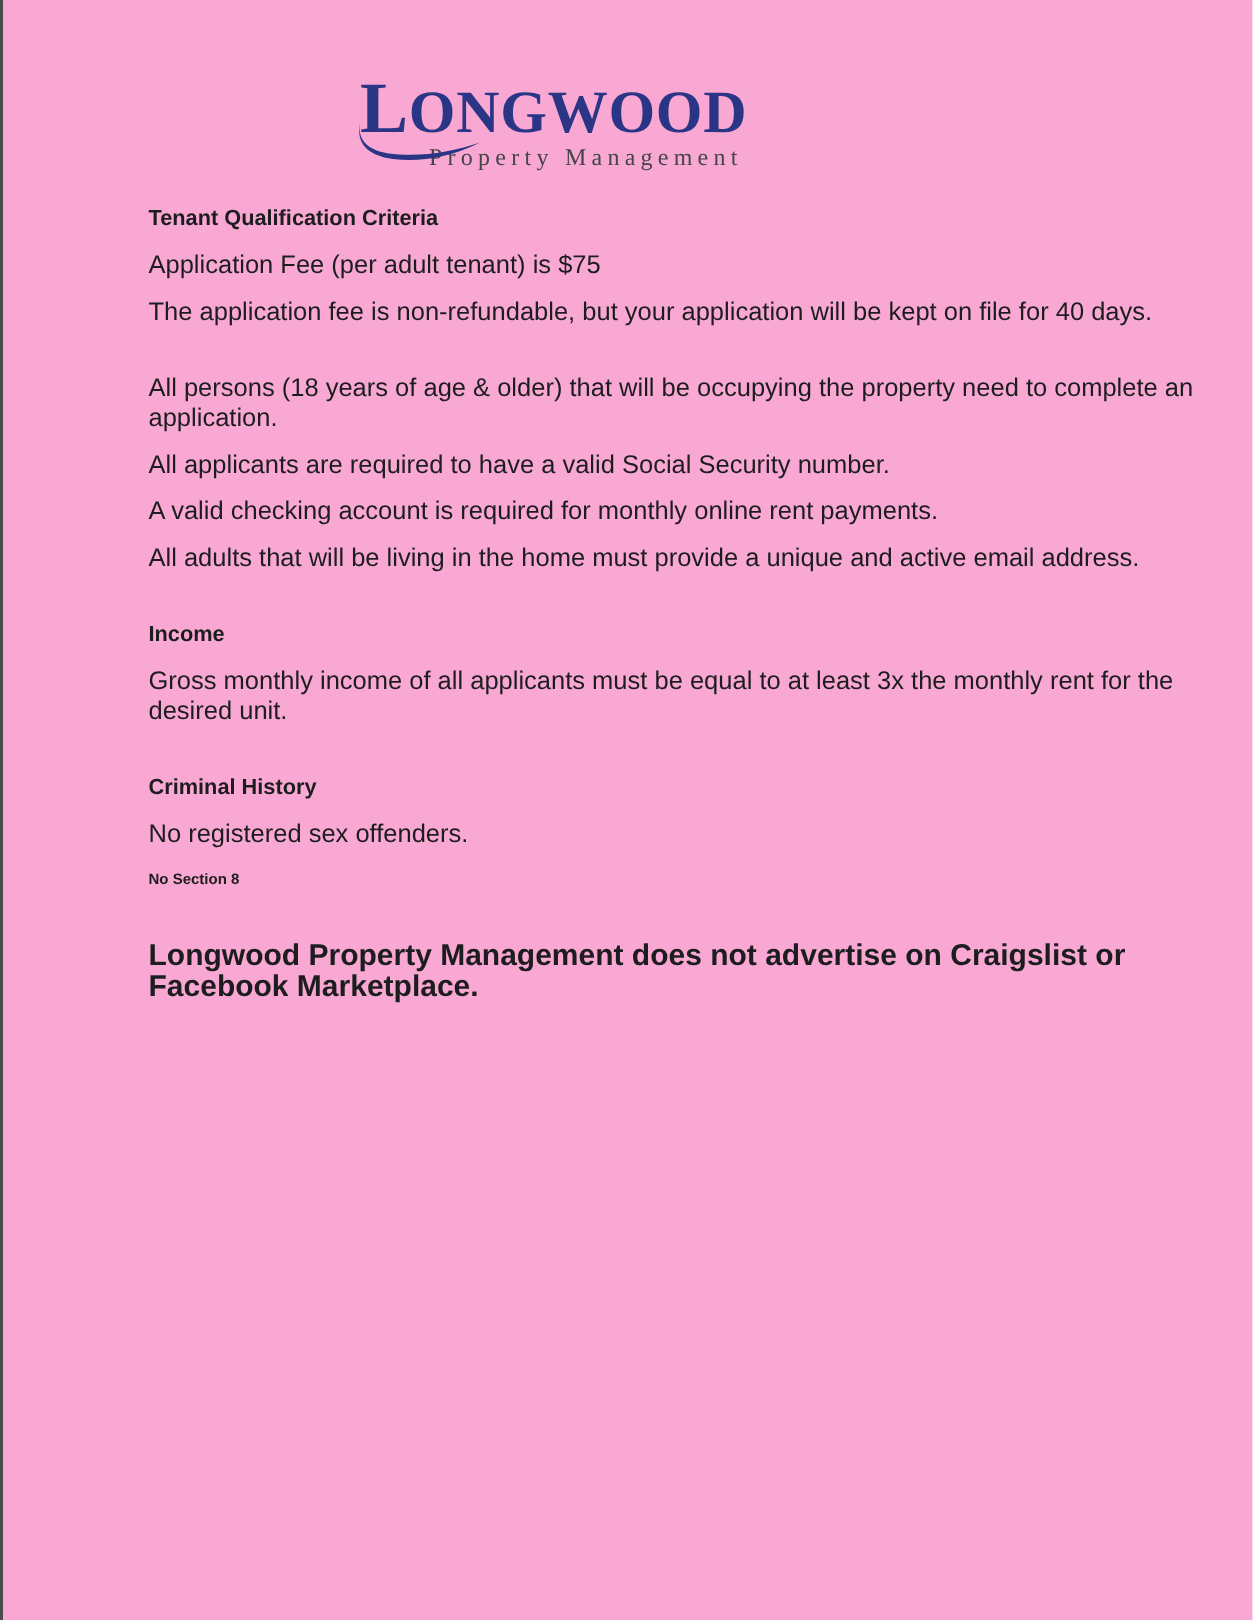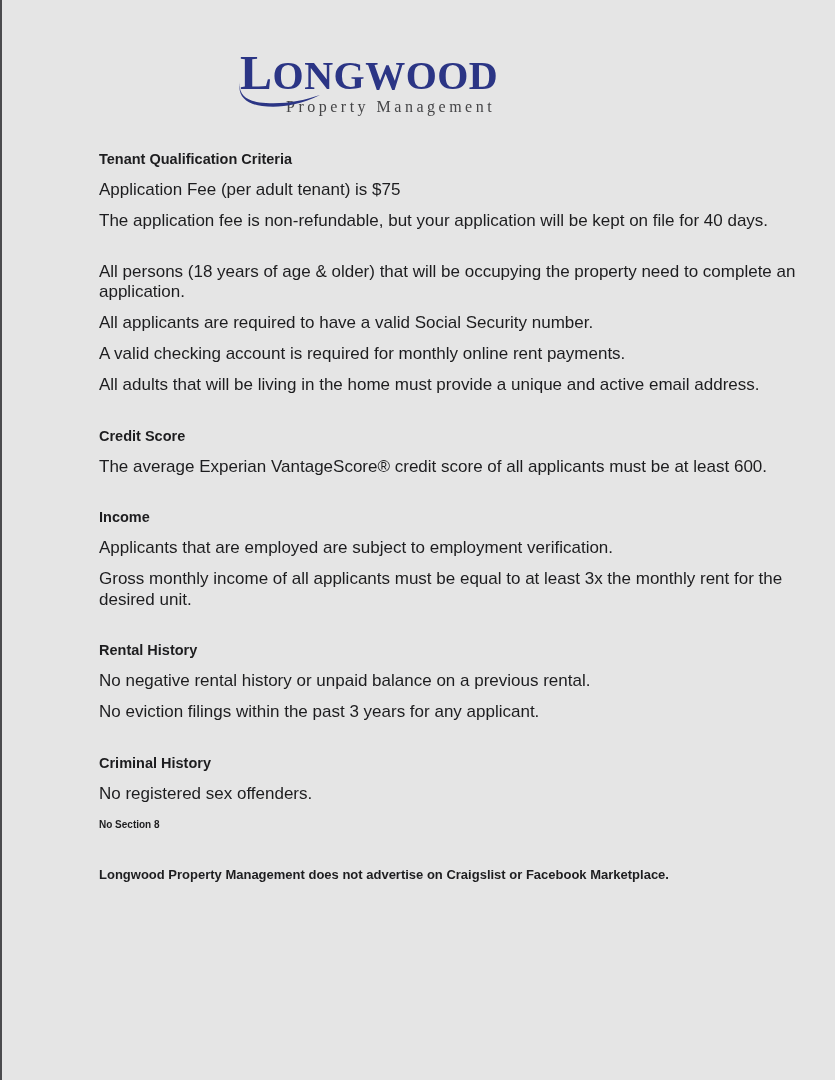--- a/index.html
+++ b/index.html
@@ -4,21 +4,21 @@
 <style>
   html, body {
     margin: 0;
     padding: 0;
     background: #ffffff;
   }
   .page {
     position: relative;
     width: 835px;
     height: 1080px;
-    background: #e5e5e5;
+    background: #f9a8d4;
     border-left: 2px solid #4b4b4e;
     box-sizing: border-box;
     overflow: hidden;
     font-family: "Liberation Sans", sans-serif;
     color: #1d1d1f;
   }
   
   .logo {
     position: relative;
     margin: 52px 0 0 238px;
@@ -46,21 +46,21 @@
     font-family: "Liberation Serif", serif;
     font-size: 16px;
     line-height: 16px;
     letter-spacing: 3.5px;
     color: #454547;
     margin: 2px 0 0 46px;
     white-space: nowrap;
   }
   
   .doc {
-    margin: 34px 20px 0 97px;
+    margin: 22px 20px 0 97px;
   }
   .heading {
     font-size: 14.5px;
     font-weight: bold;
     line-height: 20.5px;
     margin: 0 0 10.5px 0;
   }
   .para {
     font-size: 17px;
     line-height: 20.5px;
@@ -69,21 +69,21 @@
   }
   .section { margin: 0; }
   .section + .section { margin-top: 30px; }
   .inline-heading {
     font-size: 10px;
     font-weight: bold;
     line-height: 20.5px;
     margin: 0 0 10.5px 0;
   }
   .footer-statement {
-    font-size: 13px;
+    font-size: 20px;
     font-weight: bold;
     line-height: 20.5px;
     margin: 30px 0 0 0;
   }
 </style>
 </head>
 <body>
 
 <div class="page">
 
@@ -104,36 +104,26 @@
         </div>
 
   <div class="section">
   <div class="para">All persons (18 years of age &amp; older) that will be occupying the property need to complete an
 application.</div>
           <div class="para">All applicants are required to have a valid Social Security number.</div>
           <div class="para">A valid checking account is required for monthly online rent payments.</div>
           <div class="para">All adults that will be living in the home must provide a unique and active email address.</div>
         </div>
 
-  <div class="section">
-    <div class="heading">Credit Score</div>
-  <div class="para">The average Experian VantageScore® credit score of all applicants must be at least 600.</div>
-        </div>
 
   <div class="section">
     <div class="heading">Income</div>
-  <div class="para">Applicants that are employed are subject to employment verification.</div>
           <div class="para">Gross monthly income of all applicants must be equal to at least 3x the monthly rent for the desired unit.</div>
         </div>
 
-  <div class="section">
-    <div class="heading">Rental History</div>
-  <div class="para">No negative rental history or unpaid balance on a previous rental.</div>
-          <div class="para">No eviction filings within the past 3 years for any applicant.</div>
-        </div>
 
   <div class="section">
     <div class="heading">Criminal History</div>
   <div class="para">No registered sex offenders.</div>
         </div>
 </div>
     <div class="inline-heading">No Section 8</div>
     <div class="footer-statement">Longwood Property Management does not advertise on Craigslist or Facebook Marketplace.</div>
   </div>
 

